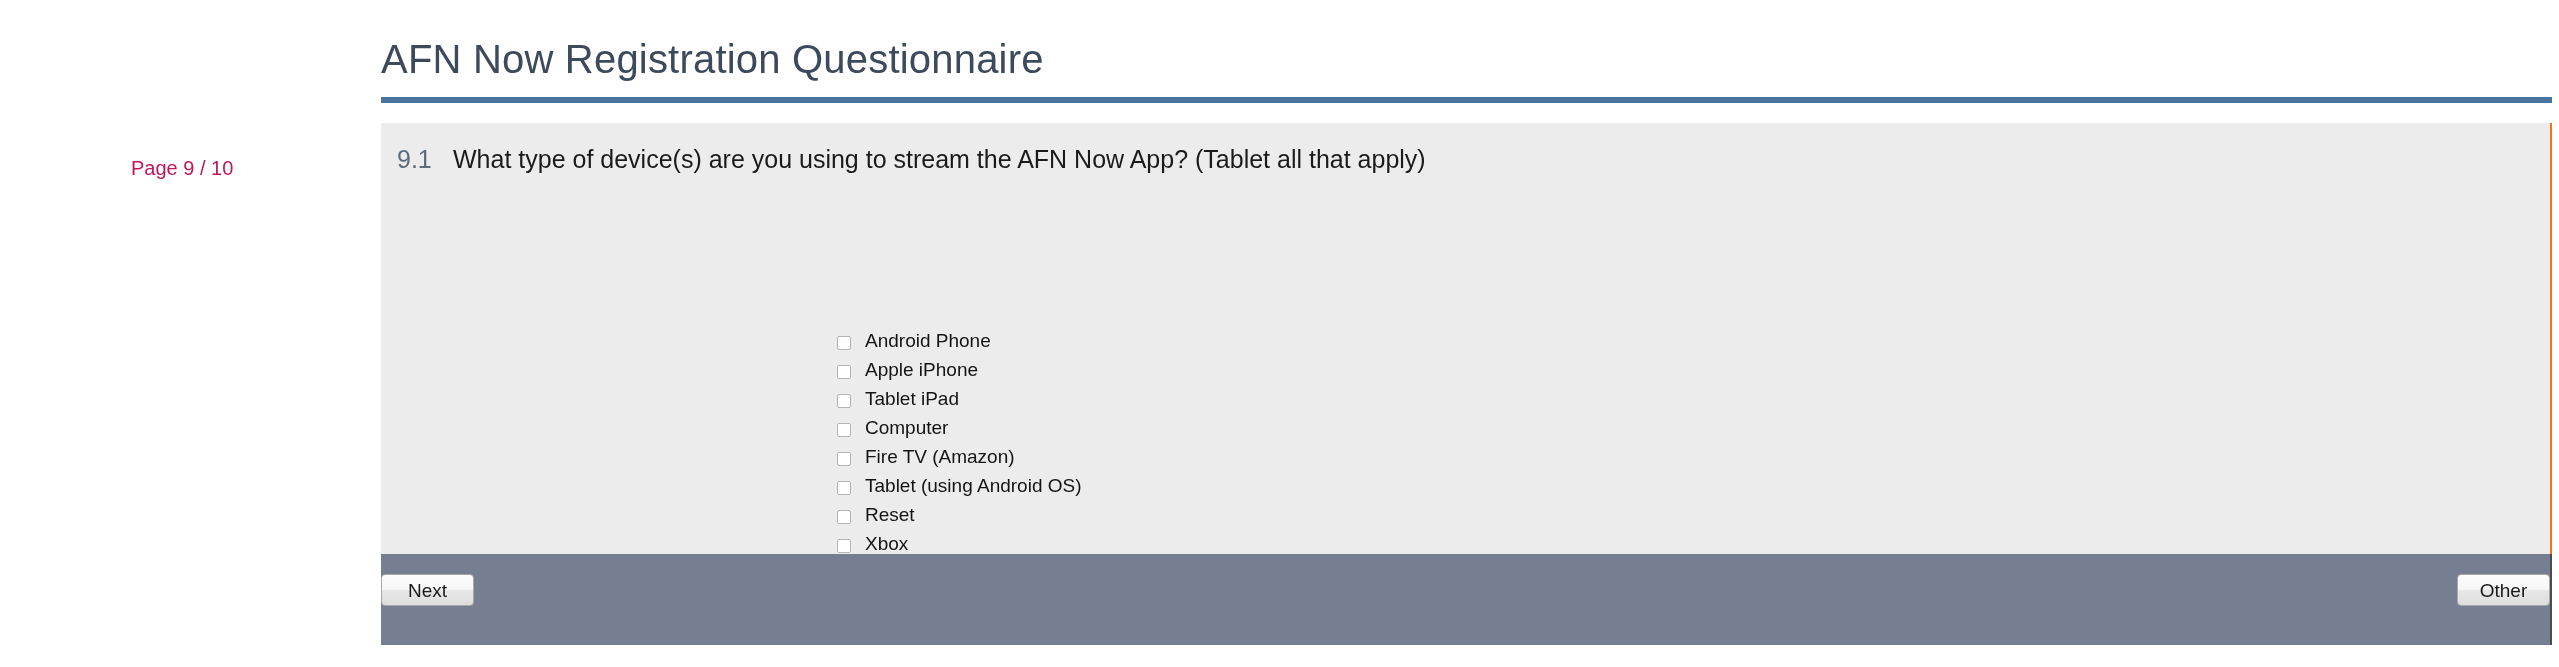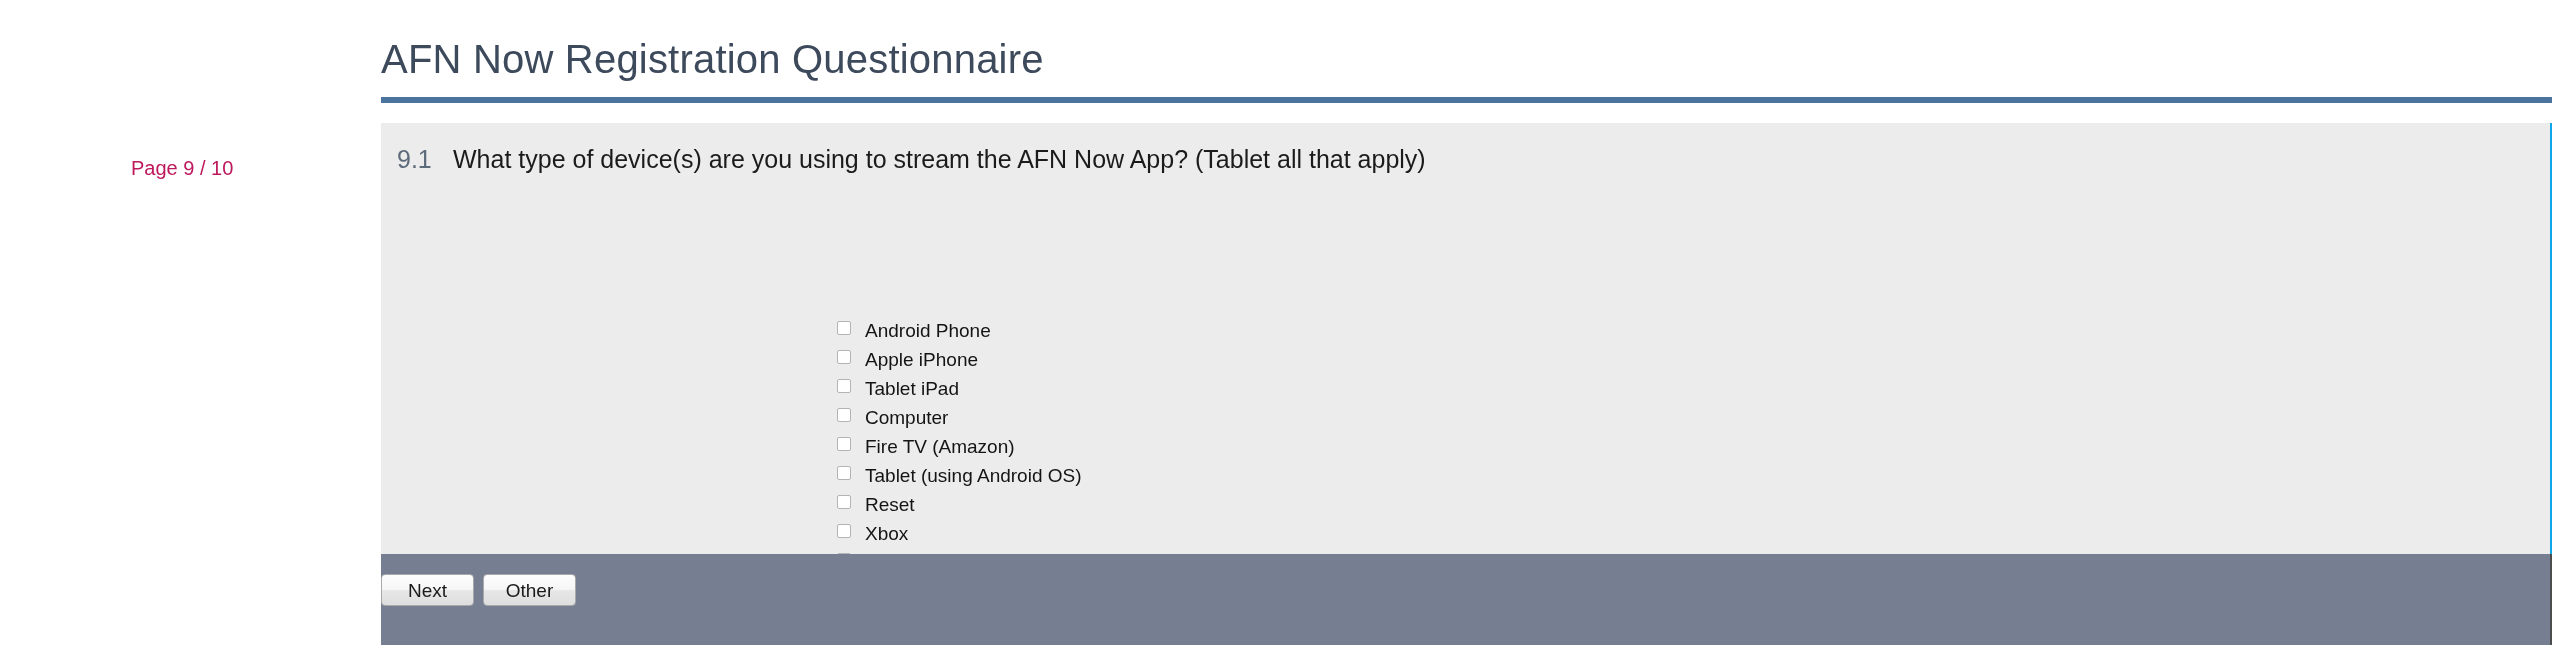--- a/index.html
+++ b/index.html
@@ -49,21 +49,21 @@
   }
 
   
   .question-panel {
     position: absolute;
     left: 381px;
     top: 123px;
     width: 2171px;
     height: 431px;
     background: #ececec;
-    border-right: 2px solid #0ea5e9;
+    border-right: 2px solid #f97316;
     box-sizing: border-box;
   }
 
   .question-head {
     position: absolute;
     left: 16px;
     top: 22px;
     display: flex;
     align-items: baseline;
     white-space: nowrap;
@@ -79,21 +79,21 @@
     font-weight: 400;
   }
 
   .options {
     position: absolute;
     left: 435px;
     top: 198px;
   }
   .option-row {
     display: flex;
-    align-items: flex-start;
+    align-items: flex-end;
     height: 29px;
     white-space: nowrap;
     padding-left: 21px;
   }
   .cbox {
     width: 14px;
     height: 14px;
     box-sizing: border-box;
     border: 1px solid #b4b4b4;
     background: #ffffff;
@@ -131,21 +131,21 @@
     background: #767e91;
     border-right: 2px solid #4d4d4d;
     box-sizing: border-box;
   }
   .footer-buttons {
     position: absolute;
     left: 0;
     right: 0;
     top: 20px;
     display: flex;
-    justify-content: flex-start;
+    justify-content: space-between;
     gap: 9px;
   }
   .btn {
     min-width: 93px;
     height: 32px;
     box-sizing: border-box;
     border: 1px solid #a9a9a9;
     border-radius: 4px;
     background: linear-gradient(to bottom, #fdfdfd 0%, #f6f6f6 48%, #e7e7e7 52%, #dedede 100%);
     font-family: "Liberation Sans", sans-serif;

